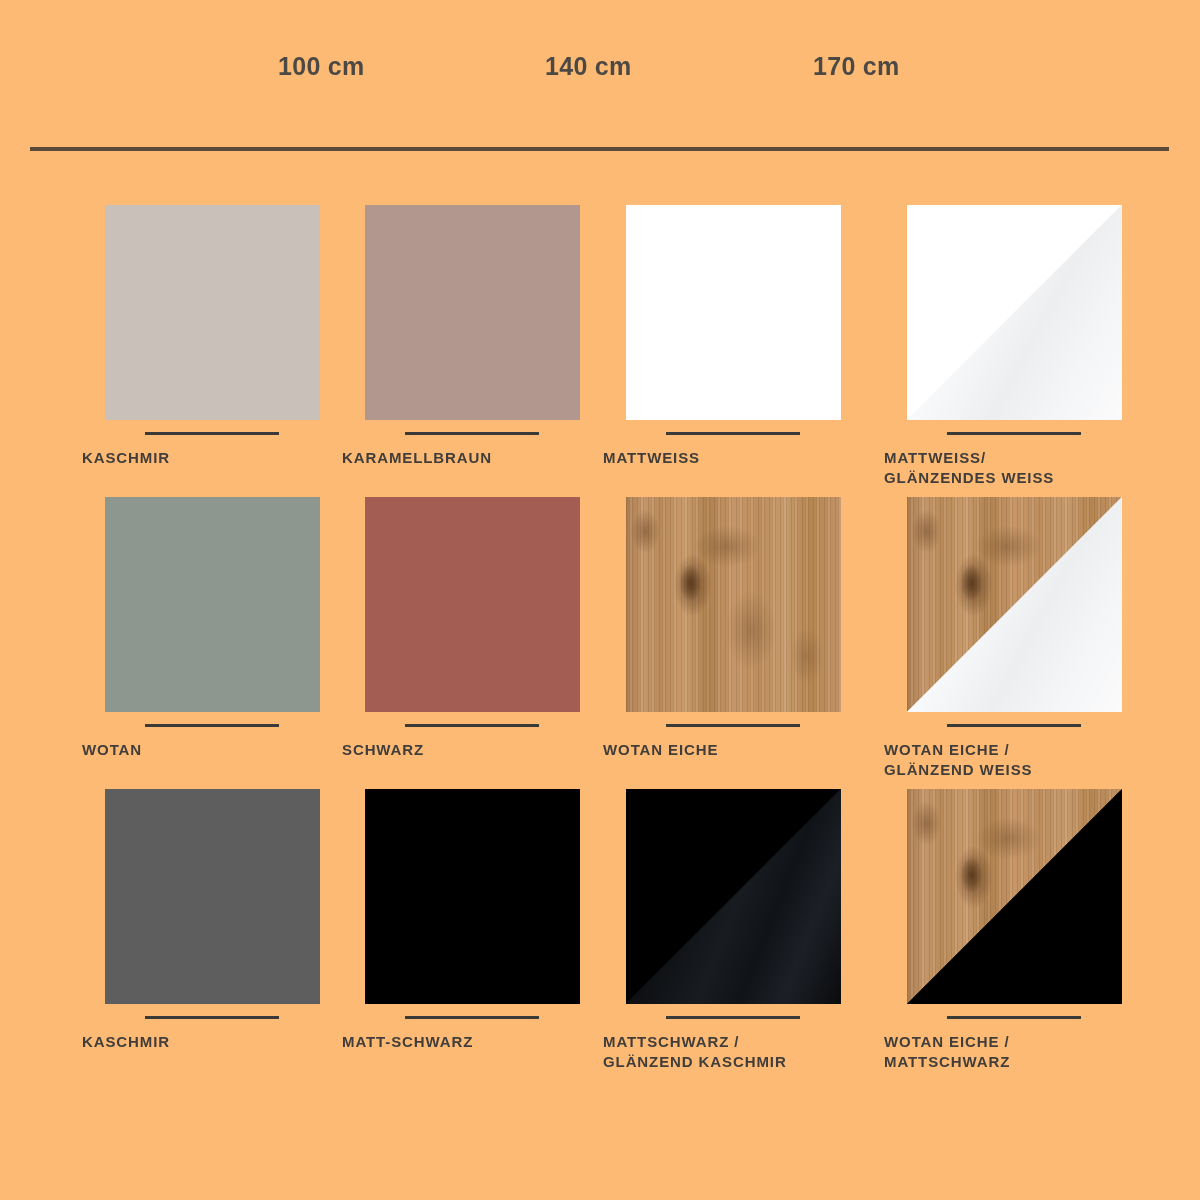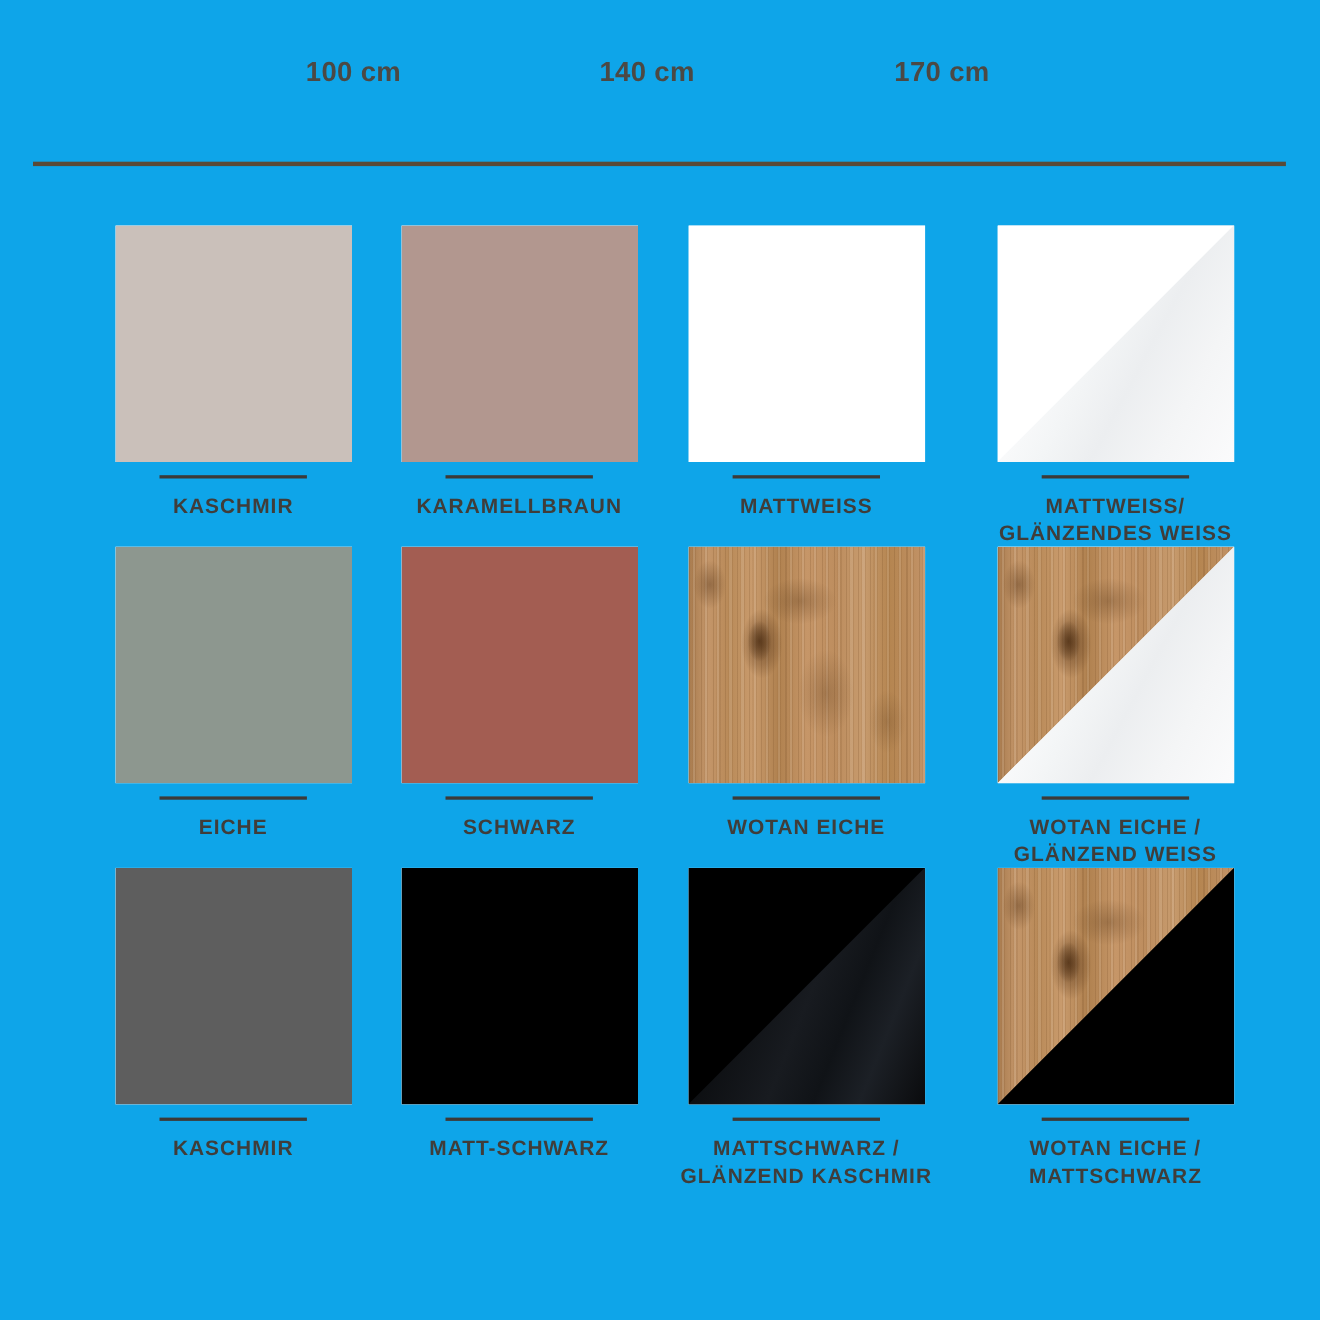--- a/index.html
+++ b/index.html
@@ -87,22 +87,22 @@
 
   .rule {
     width: 134px;
     height: 3px;
     background: #3c3a38;
     margin: 12px auto 0 auto;
   }
 
   .caption {
     margin-top: 13px;
-    text-align: center;
-    font-size: 19px;
+    text-align: left;
+    font-size: 15px;
     font-weight: bold;
     color: #403d3a;
     letter-spacing: 0.9px;
     line-height: 1.32;
   }
   .caption .ln { display: block; }
 
   
   .wood {
     background-color: #bb8c5c;
@@ -152,21 +152,21 @@
         rgba(255,255,255,0) 55%, rgba(255,255,255,0.055) 72%,
         rgba(255,255,255,0) 84%);
   }
 
   
   .matte-white { background: #ffffff; }
 </style>
 </head>
 <body style="background: rgb(232, 231, 229);">
 
-<div class="page" style="background: #0ea5e9;">
+<div class="page" style="background: #fdba74;">
 
   <div class="size-row">
     <span class="size-label s0">100 cm</span>
     <span class="size-label s1">140 cm</span>
     <span class="size-label s2">170 cm</span>
   </div>
 
   <div class="divider" style="background: rgb(90, 74, 55);"></div>
 
   <div class="grid">
@@ -215,21 +215,21 @@
       </div>
     </div>
 
     <div class="row">
       <div class="cell c0">
         <div class="swatch">
           <div class="half" style="background: rgb(141, 151, 143);"></div>
         </div>
         <div class="rule"></div>
         <div class="caption">
-          <span class="ln">EICHE</span>
+          <span class="ln">WOTAN</span>
         </div>
       </div>
 
       <div class="cell c1">
         <div class="swatch">
           <div class="half" style="background: rgb(163, 93, 82);"></div>
         </div>
         <div class="rule"></div>
         <div class="caption">
           <span class="ln">SCHWARZ</span>

